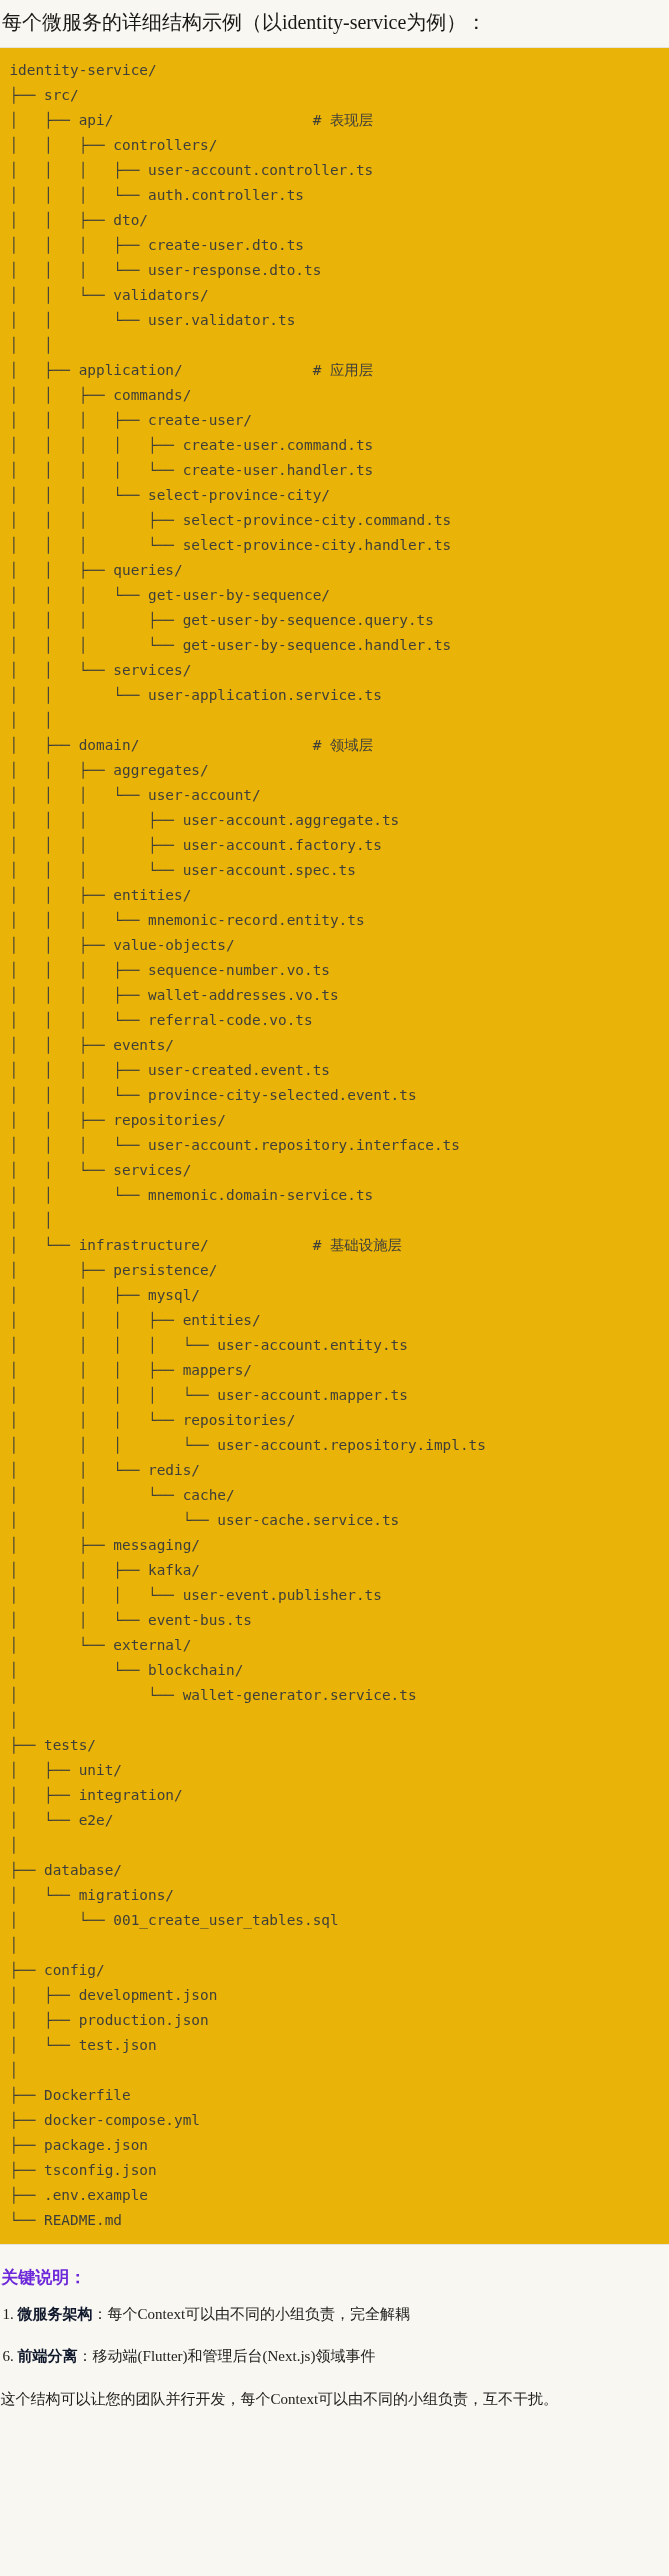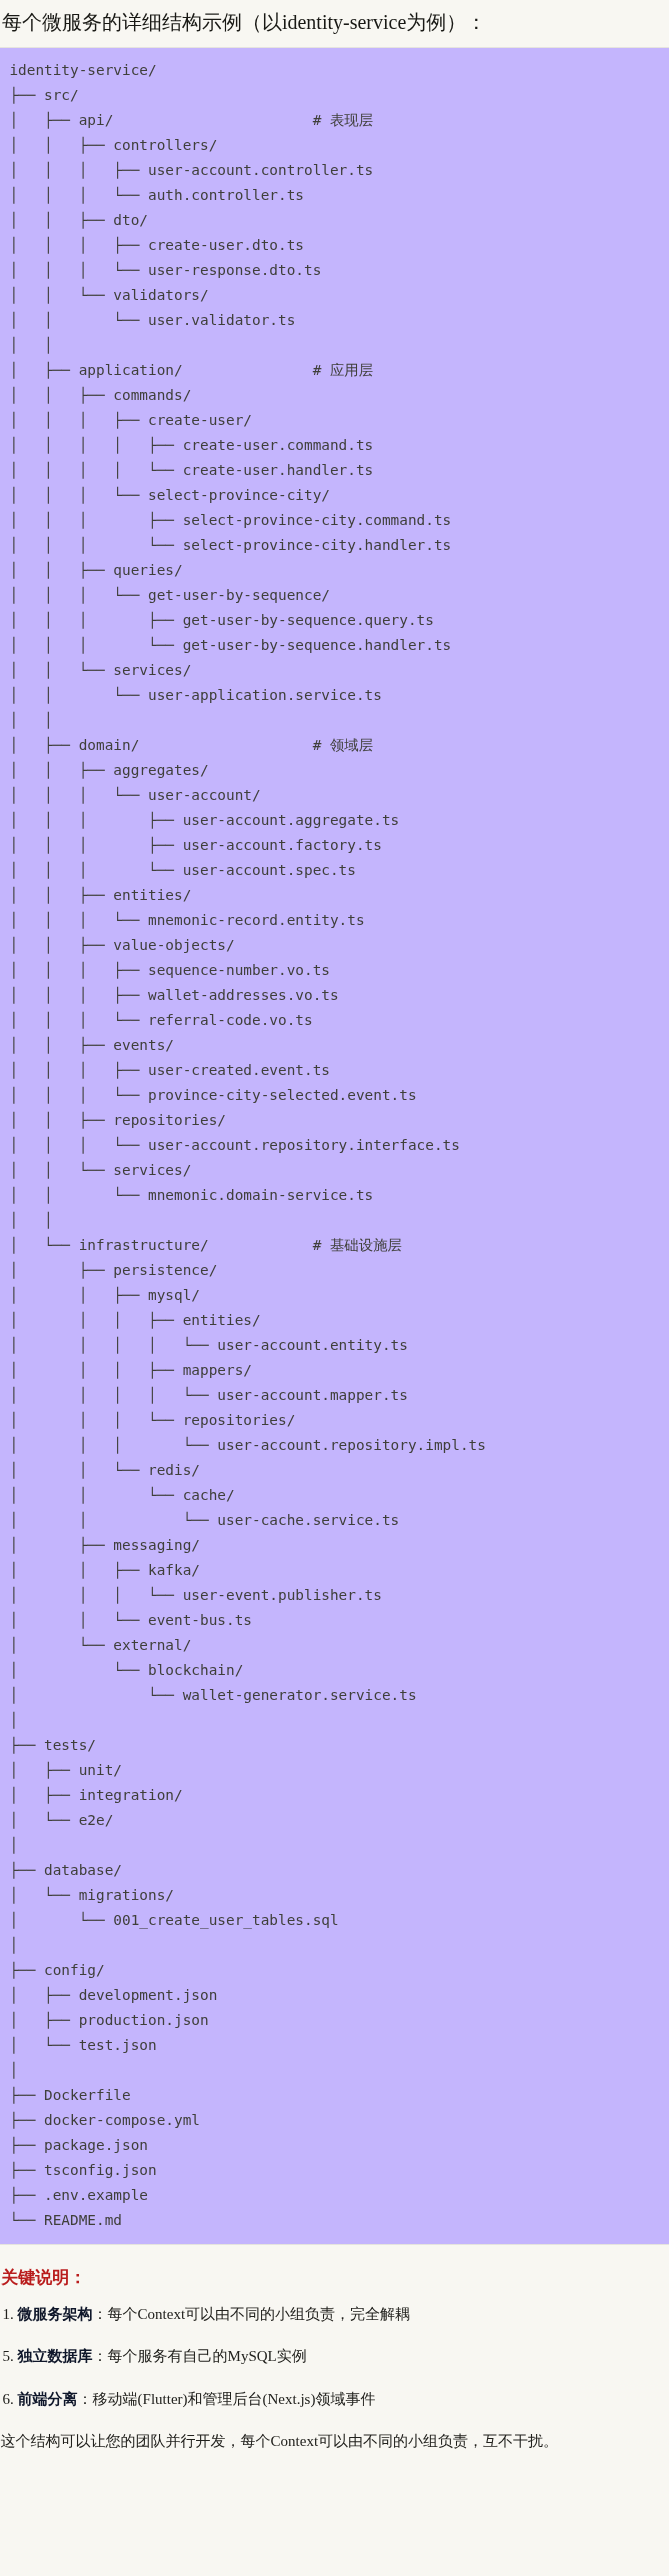--- a/index.html
+++ b/index.html
@@ -18,39 +18,39 @@
   h1.doc-title {
     margin: 8.8px 0 0 1.9px;
     font-size: 20px;
     line-height: 26px;
     font-weight: 400;
     color: #191915;
     font-family: "Liberation Serif", serif;
   }
   .codeblock {
     margin-top: 12.5px;
-    background: #c4b5fd;
+    background: #eab308;
     border-top: 0.6px solid #e6e4de;
     border-bottom: 0.6px solid #e6e4de;
     padding: 9.4px 6.3px 11.3px 9.4px;
   }
   .codeblock pre {
     margin: 0;
     font-family: "DejaVu Sans Mono", "Liberation Mono", monospace;
     font-size: 14.4px;
     line-height: 25px;
     color: #3f3f3a;
     white-space: pre;
   }
   h2.notes-heading {
     margin: 21px 0 0 1.3px;
     font-size: 17px;
     line-height: 24px;
     font-weight: 700;
-    color: #b91c1c;
+    color: #6d28d9;
   }
   .notes-list {
     margin: 13.8px 0 0 2.5px;
   }
   .note-item {
     font-size: 15px;
     line-height: 20px;
     margin-bottom: 22.5px;
     color: #21211d;
   }
@@ -162,20 +162,19 @@
 ├── package.json
 ├── tsconfig.json
 ├── .env.example
 └── README.md</pre>
   </div>
 
   <h2 class="notes-heading">关键说明：</h2>
 
   <div class="notes-list" id="notes-list">
       <div class="note-item"><span class="note-num">1.</span><span class="note-label">微服务架构</span><span class="note-sep">：</span><span class="note-text">每个Context可以由不同的小组负责，完全解耦</span></div>
-      <div class="note-item"><span class="note-num">5.</span><span class="note-label">独立数据库</span><span class="note-sep">：</span><span class="note-text">每个服务有自己的MySQL实例</span></div>
       <div class="note-item"><span class="note-num">6.</span><span class="note-label">前端分离</span><span class="note-sep">：</span><span class="note-text">移动端(Flutter)和管理后台(Next.js)领域事件</span></div>
     </div>
 
   <p class="closing">这个结构可以让您的团队并行开发，每个Context可以由不同的小组负责，互不干扰。</p>
 
 </div>
 
 
 </body></html>

